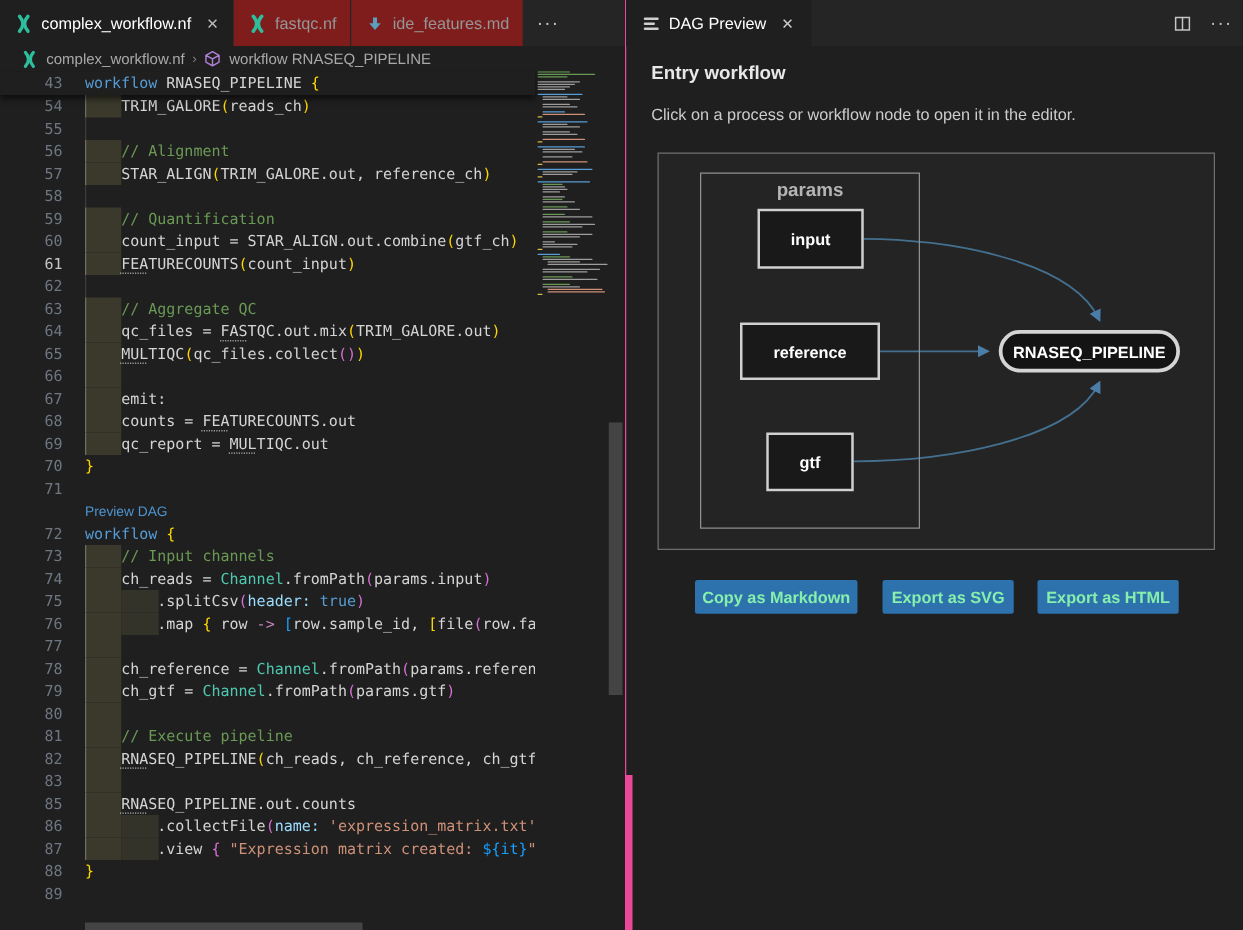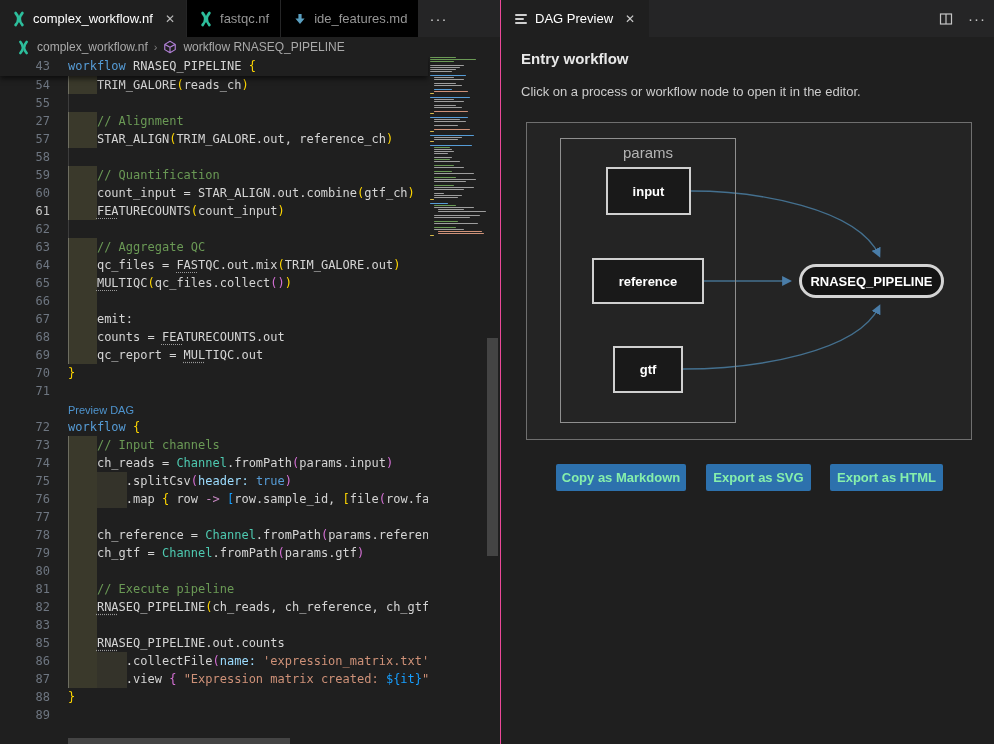--- a/index.html
+++ b/index.html
@@ -1,20 +1,20 @@
 <!DOCTYPE html>
 <html><head>
 <meta charset="utf-8">
 <style>
   html,body{margin:0;padding:0;background:#1f1f1f;width:994px;height:744px;overflow:hidden;
     font-family:"Liberation Sans",sans-serif;-webkit-font-smoothing:antialiased}
   
-  .editor-region{position:absolute;left:0;top:0;width:500px;height:744px;background:#1f1f1f;border-right:1px solid #ec4899}
+  .editor-region{position:absolute;left:0;top:0;width:500px;height:744px;background:#1f1f1f;border-right:6px solid #ec4899}
   .tabbar{position:absolute;left:0;top:0;width:500px;height:37px;background:#252526;display:flex;align-items:stretch}
-  .tab{display:flex;align-items:center;gap:6px;padding:0 11px;font-size:13px;color:#969696;background:#000000;border-right:1px solid #252526;white-space:nowrap;cursor:pointer}
+  .tab{display:flex;align-items:center;gap:6px;padding:0 11px;font-size:13px;color:#969696;background:#7f1d1d;border-right:1px solid #252526;white-space:nowrap;cursor:pointer}
   .tab.active{background:#1f1f1f;color:#fff}
   .tab .close{margin-left:6px;font-size:12px;color:#bbb}
   .tab-overflow{display:flex;align-items:center;padding:0 10px;color:#cfcfcf;font-size:15px;letter-spacing:1px;cursor:pointer}
   .breadcrumb{position:absolute;left:0;top:37px;width:500px;height:20px;background:#1f1f1f;display:flex;align-items:center;gap:6px;padding-left:16px;font-size:12px;color:#a9a9a9;box-sizing:border-box}
   .breadcrumb .sep{color:#808080;font-size:11px}
   
   .code-area{position:absolute;left:0;top:57px;width:500px;height:687px;background:#1f1f1f;overflow:hidden}
   .crow,.sticky-row{position:relative;height:18px;line-height:18px;font-family:"DejaVu Sans Mono","Liberation Mono",monospace;font-size:12px;white-space:pre}
   .code-rows{position:absolute;left:0;top:19px;width:428px;overflow:hidden}
   .sticky-row{position:absolute;left:0;top:0;width:428px;height:19px;background:#1f1f1f;box-shadow:0 3px 5px rgba(0,0,0,.55);z-index:6}
@@ -38,21 +38,21 @@
   
   .panel{position:absolute;left:501px;top:0;width:493px;height:620px;background:#1f1f1f}
   .panel-tabbar{position:absolute;left:0;top:0;width:493px;height:37px;background:#252526}
   .panel-tab{position:absolute;left:0;top:0;height:37px;display:flex;align-items:center;gap:8px;padding:0 14px;background:#1f1f1f;color:#fff;font-size:13px;cursor:pointer}
   .panel-tab .close{font-size:12px;color:#ccc;margin-left:4px}
   .panel-actions{position:absolute;right:8px;top:0;height:37px;display:flex;align-items:center;gap:14px;color:#c5c5c5}
   .panel-heading{position:absolute;left:20px;top:50px;font-size:15px;font-weight:bold;color:#e8e8e8}
   .panel-desc{position:absolute;left:20px;top:84px;font-size:13px;color:#cccccc}
   .diagram{position:absolute;left:25px;top:122px;width:446px;height:318px;background:#242424;border:1px solid #6f6f6f;box-sizing:border-box}
   .dgroup{position:absolute;left:33px;top:15px;width:176px;height:285px;border:1px solid #8f8f8f;box-sizing:border-box}
-  .dgroup-label{position:absolute;left:0;top:5px;width:100%;text-align:center;font-size:15px;font-weight:normal;color:#b4b4b4}
+  .dgroup-label{position:absolute;left:0;top:5px;width:100%;text-align:center;font-size:15px;font-weight:bold;color:#b4b4b4}
   .dnode{position:absolute;display:flex;align-items:center;justify-content:center;background:#191919;border:2px solid #d0d0d0;color:#fff;font-size:13px;font-weight:600;box-sizing:border-box;cursor:pointer}
   .dnode.input{left:79px;top:44px;width:85px;height:48px}
   .dnode.reference{left:65px;top:135px;width:112px;height:46px}
   .dnode.gtf{left:86px;top:223px;width:70px;height:47px}
   .dpill{position:absolute;left:272px;top:141px;width:145px;height:34px;display:flex;align-items:center;justify-content:center;background:#141414;border:3px solid #d4d4d4;border-radius:18px;color:#fff;font-size:13px;font-weight:bold;box-sizing:border-box;cursor:pointer}
   .edges{position:absolute;left:0;top:0;width:446px;height:318px;pointer-events:none}
   .pbtn{position:absolute;top:464px;height:27px;background:#2d71ad;color:#86efac;font-size:13px;font-weight:bold;display:flex;align-items:center;justify-content:center;border-radius:2px;cursor:pointer}
   .pbtn.b1{left:55px;width:130px}.pbtn.b2{left:205px;width:105px}.pbtn.b3{left:329px;width:113px}
   .lines-icon span{display:block;height:2px;background:#cfcfcf;margin:2px 0;border-radius:1px}
 </style>
@@ -96,21 +96,21 @@
     <svg width="14" height="14" viewBox="0 0 16 16">
       <path d="M8 1.5 L14 5 L14 11 L8 14.5 L2 11 L2 5 Z M2 5 L8 8.2 L14 5 M8 8.2 L8 14.5" fill="none" stroke="#b180d7" stroke-width="1.3" stroke-linejoin="round"></path>
     </svg>
     <span>workflow RNASEQ_PIPELINE</span>
   </div>
 
   <div class="code-area">
     <div class="code-rows" id="code-rows">
         <div class="crow"><span class="lnum">54</span><div class="hl hl1"></div><div class="iguide bright"></div><span class="ctext"><span class="t-w">    </span><span class="t-w">TRIM_GALORE</span><span class="t-y">(</span><span class="t-w">reads_ch</span><span class="t-y">)</span></span></div>
         <div class="crow"><span class="lnum">55</span><div class="iguide"></div><span class="ctext"></span></div>
-        <div class="crow"><span class="lnum">27</span><div class="hl hl1"></div><div class="iguide bright"></div><span class="ctext"><span class="t-w">    </span><span class="t-c">// Alignment</span></span></div>
+        <div class="crow"><span class="lnum">56</span><div class="hl hl1"></div><div class="iguide bright"></div><span class="ctext"><span class="t-w">    </span><span class="t-c">// Alignment</span></span></div>
         <div class="crow"><span class="lnum">57</span><div class="hl hl1"></div><div class="iguide bright"></div><span class="ctext"><span class="t-w">    </span><span class="t-w">STAR_ALIGN</span><span class="t-y">(</span><span class="t-w">TRIM_GALORE.out, reference_ch</span><span class="t-y">)</span></span></div>
         <div class="crow"><span class="lnum">58</span><div class="iguide"></div><span class="ctext"></span></div>
         <div class="crow"><span class="lnum">59</span><div class="hl hl1"></div><div class="iguide bright"></div><span class="ctext"><span class="t-w">    </span><span class="t-c">// Quantification</span></span></div>
         <div class="crow"><span class="lnum">60</span><div class="hl hl1"></div><div class="iguide bright"></div><span class="ctext"><span class="t-w">    </span><span class="t-w">count_input = STAR_ALIGN.out.combine</span><span class="t-y">(</span><span class="t-w">gtf_ch</span><span class="t-y">)</span></span></div>
         <div class="crow"><span class="lnum cur">61</span><div class="hl hl1"></div><div class="iguide bright"></div><span class="ctext"><span class="t-w">    </span><span class="t-w hint">FEA</span><span class="t-w">TURECOUNTS</span><span class="t-y">(</span><span class="t-w">count_input</span><span class="t-y">)</span></span></div>
         <div class="crow"><span class="lnum">62</span><div class="iguide"></div><span class="ctext"></span></div>
         <div class="crow"><span class="lnum">63</span><div class="hl hl1"></div><div class="iguide bright"></div><span class="ctext"><span class="t-w">    </span><span class="t-c">// Aggregate QC</span></span></div>
         <div class="crow"><span class="lnum">64</span><div class="hl hl1"></div><div class="iguide bright"></div><span class="ctext"><span class="t-w">    </span><span class="t-w">qc_files = </span><span class="t-w hint">FAS</span><span class="t-w">TQC</span><span class="t-w">.out.mix</span><span class="t-y">(</span><span class="t-w">TRIM_GALORE.out</span><span class="t-y">)</span></span></div>
         <div class="crow"><span class="lnum">65</span><div class="hl hl1"></div><div class="iguide bright"></div><span class="ctext"><span class="t-w">    </span><span class="t-w hint">MUL</span><span class="t-w">TIQC</span><span class="t-y">(</span><span class="t-w">qc_files.collect</span><span class="t-p">(</span><span class="t-p">)</span><span class="t-y">)</span></span></div>
         <div class="crow"><span class="lnum">66</span><div class="hl hl1"></div><div class="iguide bright"></div><span class="ctext"></span></div>

